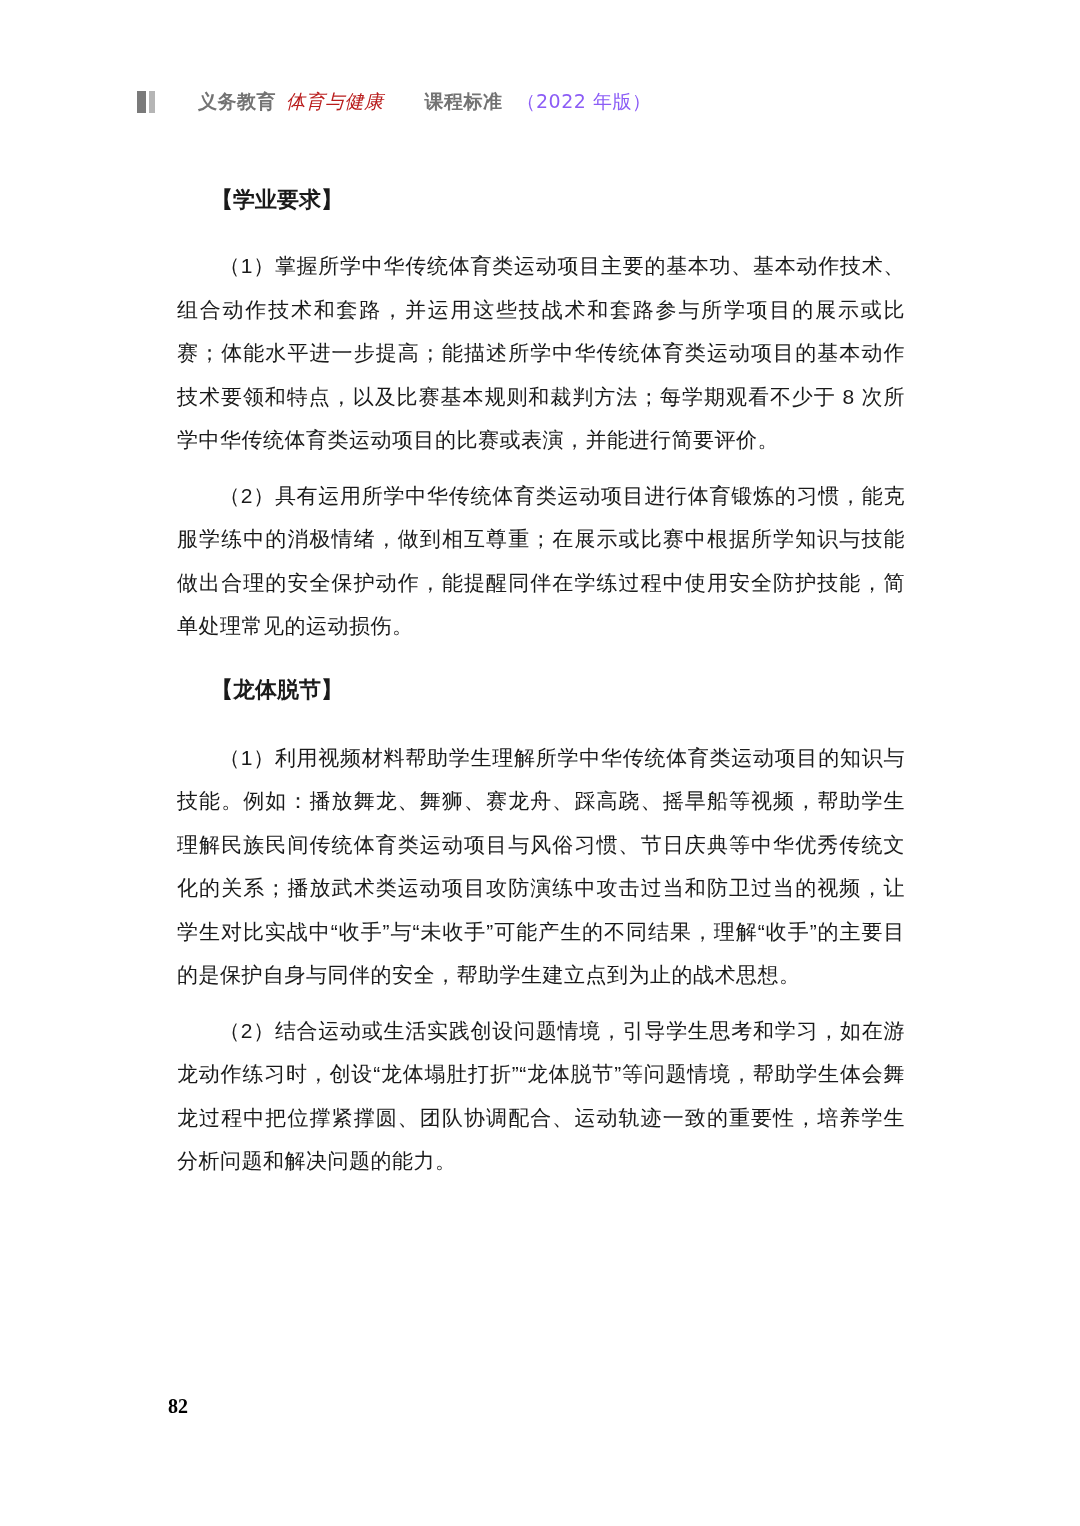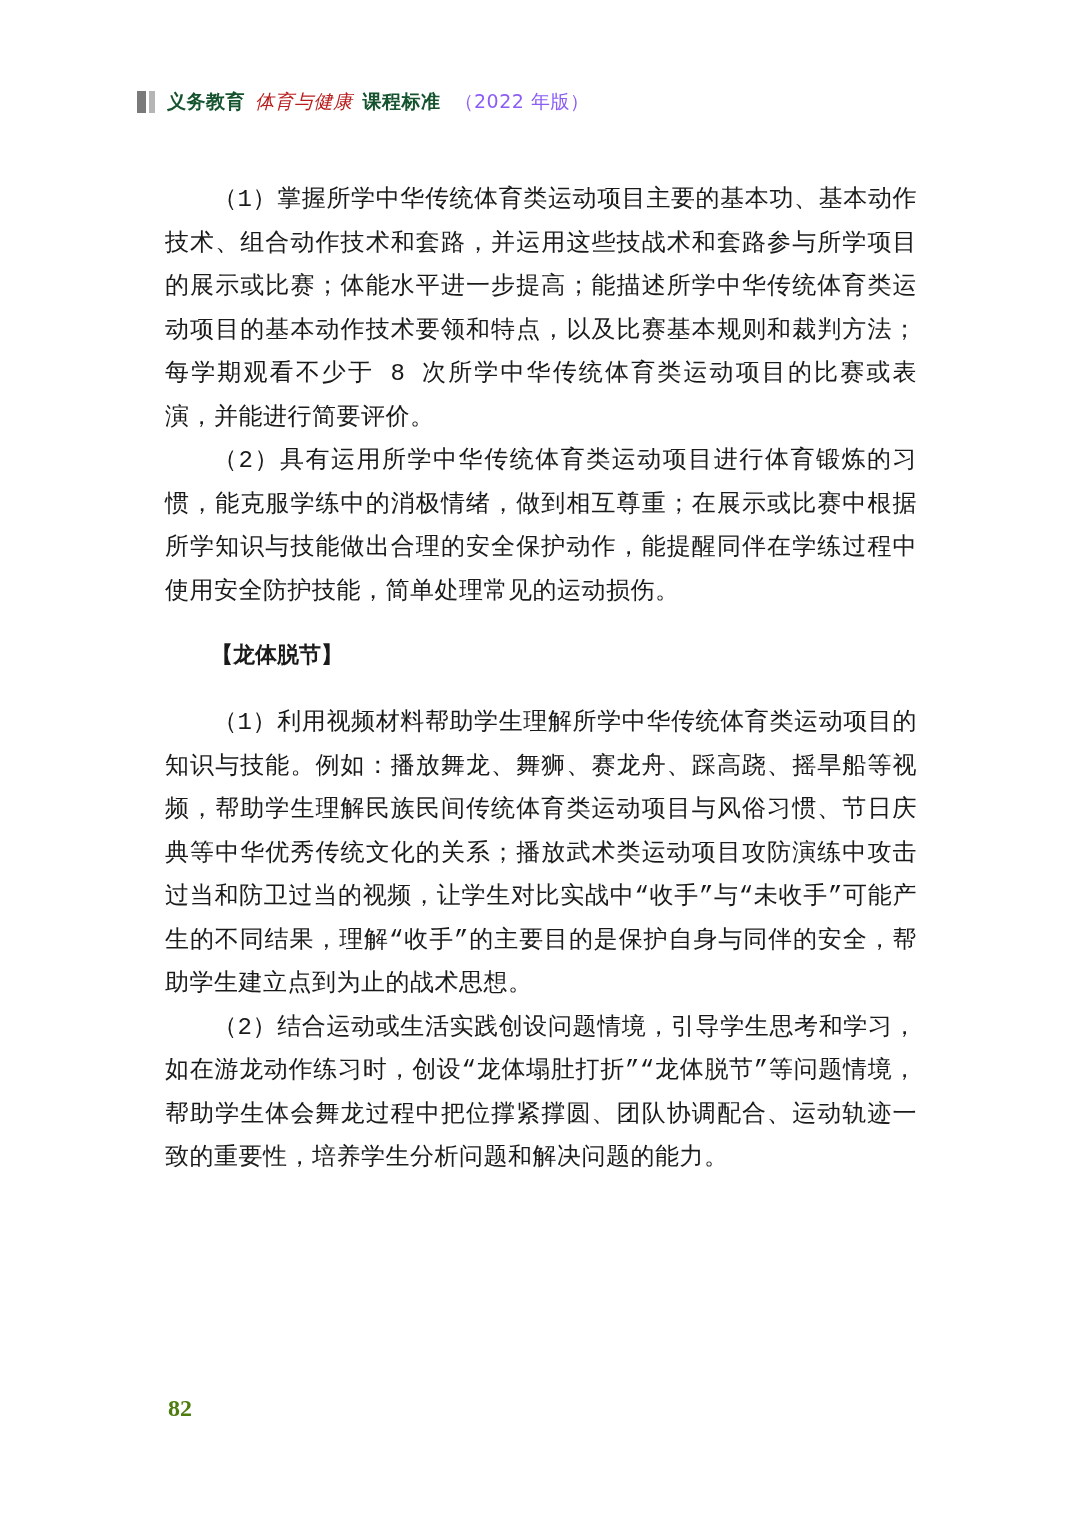--- a/index.html
+++ b/index.html
@@ -14,71 +14,73 @@
   .header {
     position: absolute; left: 137px; top: 88px;
     display: flex; align-items: center;
     height: 28px;
   }
   .bar-marker { display: flex; gap: 3px; margin-right: 12px; }
   .bar1 { width: 9px; height: 22px; background: #7a7a7a; }
   .bar2 { width: 6px; height: 22px; background: #b5b5b5; }
   .header-text {
     font-family: "DejaVu Sans", "Liberation Sans", sans-serif;
-    font-size: 19px; font-weight: bold; color: #14532d;
+    font-size: 19px; font-weight: bold; color: #737373;
     letter-spacing: 0.5px;
+    margin-left: 31px;
   }
   .header-italic { font-style: italic; font-weight: normal; color: #b91c1c; margin: 0 10px; }
   .header-edition { font-weight: normal; color: #8b5cf6; margin-left: 14px; }
 
   .content {
     position: absolute; left: 165px; top: 178px;
     width: 752px;
   }
   .section-title {
     font-family: "DejaVu Sans", "Liberation Sans", sans-serif;
     font-weight: bold;
     font-size: 22px;
     margin-left: 46px;
     height: 44px; line-height: 44px;
     color: #1a1a1a;
   }
   .section-title.first { margin-bottom: 22px; }
   .section-title.second { margin-top: 20px; margin-bottom: 24px; }
   .para {
-    font-size: 24px;
+    font-size: 21px;
     line-height: 43.5px;
     text-indent: 2em;
     text-align: justify;
-    margin: 0;
+    margin: 12px;
     letter-spacing: 0.5px;
-    font-family: Liberation Mono, monospace;
+    font-family: Liberation Sans, sans-serif;
   }
   .page-number {
     position: absolute; left: 168px; top: 1395px;
-    font-size: 24px; font-weight: bold;
+    font-size: 20px; font-weight: bold;
     font-family: "Liberation Serif", "DejaVu Serif", serif;
-    color: #4d7c0f;
+    color: #000000;
   }
 </style>
 </head>
 <body>
 
 <div class="header">
   <div class="bar-marker">
     <div class="bar1"></div>
     <div class="bar2"></div>
   </div>
   <span class="header-text">义务教育</span>
   <span class="header-text header-italic">体育与健康</span>
   <span class="header-text">课程标准</span>
   <span class="header-text header-edition">（2022 年版）</span>
 </div>
 
 <div class="content">
+  <div class="section-title first">【学业要求】</div>
   <p class="para">（1）掌握所学中华传统体育类运动项目主要的基本功、基本动作技术、组合动作技术和套路，并运用这些技战术和套路参与所学项目的展示或比赛；体能水平进一步提高；能描述所学中华传统体育类运动项目的基本动作技术要领和特点，以及比赛基本规则和裁判方法；每学期观看不少于 8 次所学中华传统体育类运动项目的比赛或表演，并能进行简要评价。</p>
   <p class="para">（2）具有运用所学中华传统体育类运动项目进行体育锻炼的习惯，能克服学练中的消极情绪，做到相互尊重；在展示或比赛中根据所学知识与技能做出合理的安全保护动作，能提醒同伴在学练过程中使用安全防护技能，简单处理常见的运动损伤。</p>
 
   <div class="section-title second">【龙体脱节】</div>
   <p class="para">（1）利用视频材料帮助学生理解所学中华传统体育类运动项目的知识与技能。例如：播放舞龙、舞狮、赛龙舟、踩高跷、摇旱船等视频，帮助学生理解民族民间传统体育类运动项目与风俗习惯、节日庆典等中华优秀传统文化的关系；播放武术类运动项目攻防演练中攻击过当和防卫过当的视频，让学生对比实战中“收手”与“未收手”可能产生的不同结果，理解“收手”的主要目的是保护自身与同伴的安全，帮助学生建立点到为止的战术思想。</p>
   <p class="para">（2）结合运动或生活实践创设问题情境，引导学生思考和学习，如在游龙动作练习时，创设“龙体塌肚打折”“龙体脱节”等问题情境，帮助学生体会舞龙过程中把位撑紧撑圆、团队协调配合、运动轨迹一致的重要性，培养学生分析问题和解决问题的能力。</p>
 </div>
 
 <div class="page-number">82</div>
 

